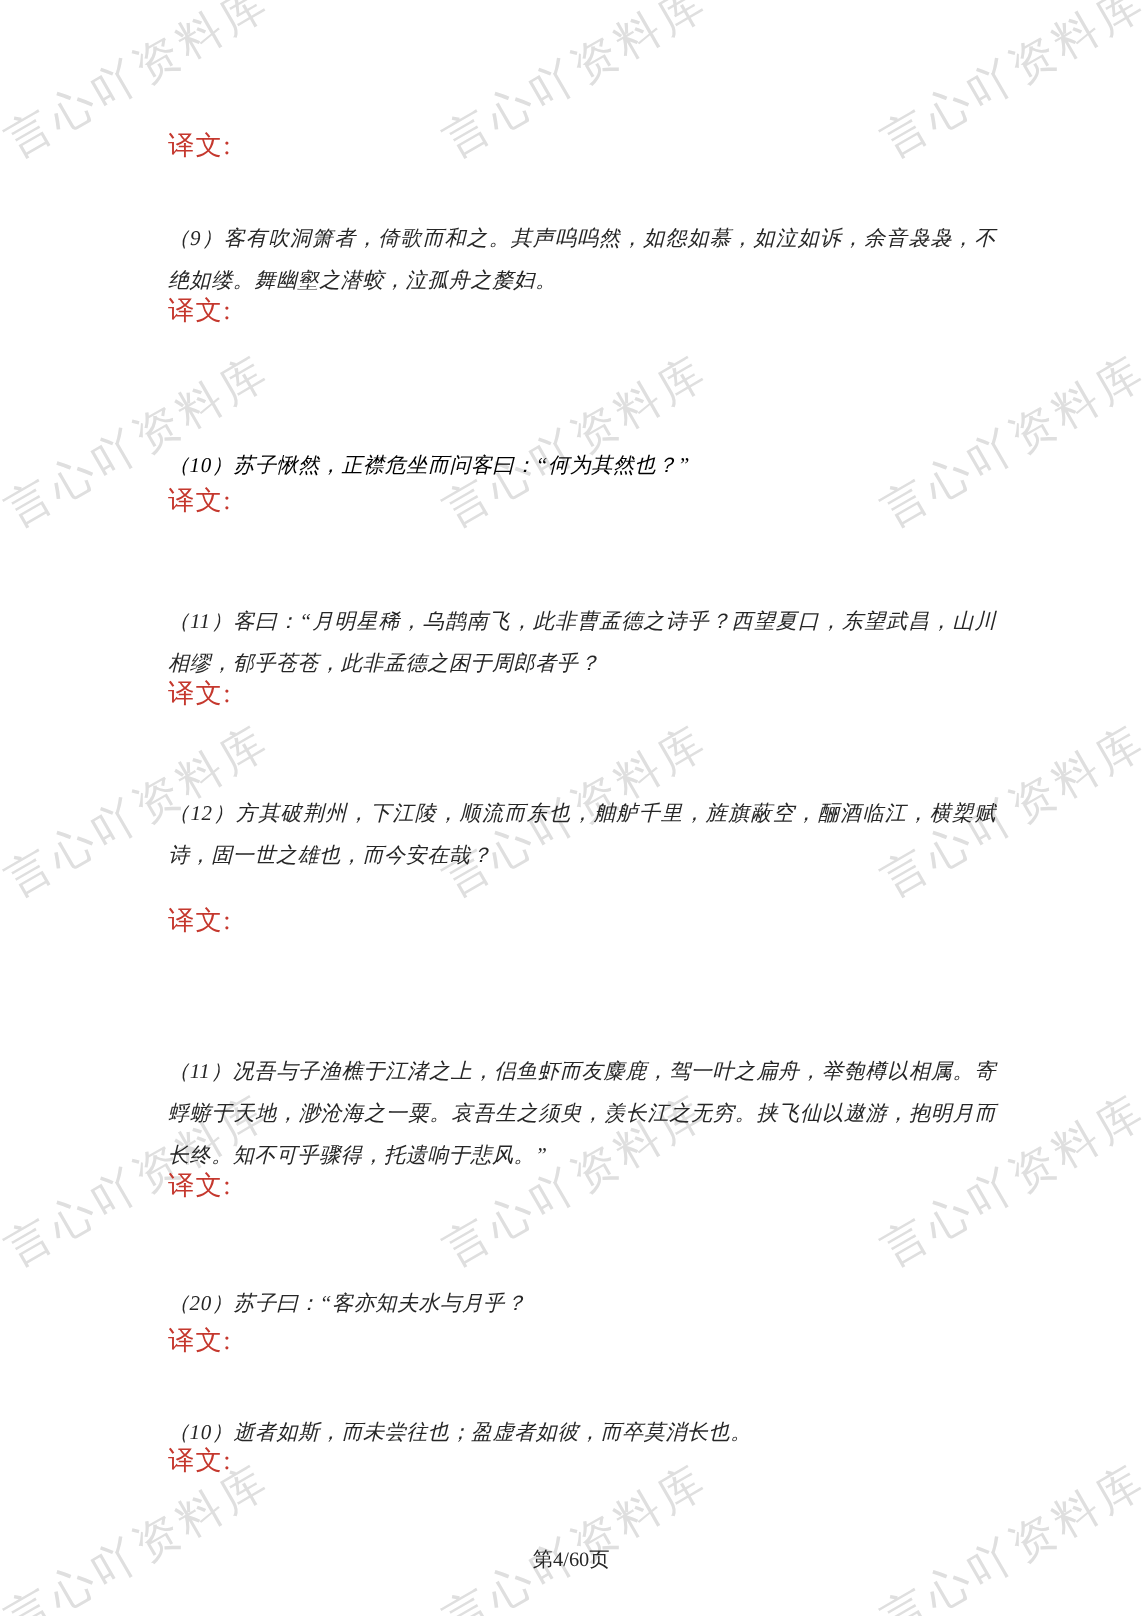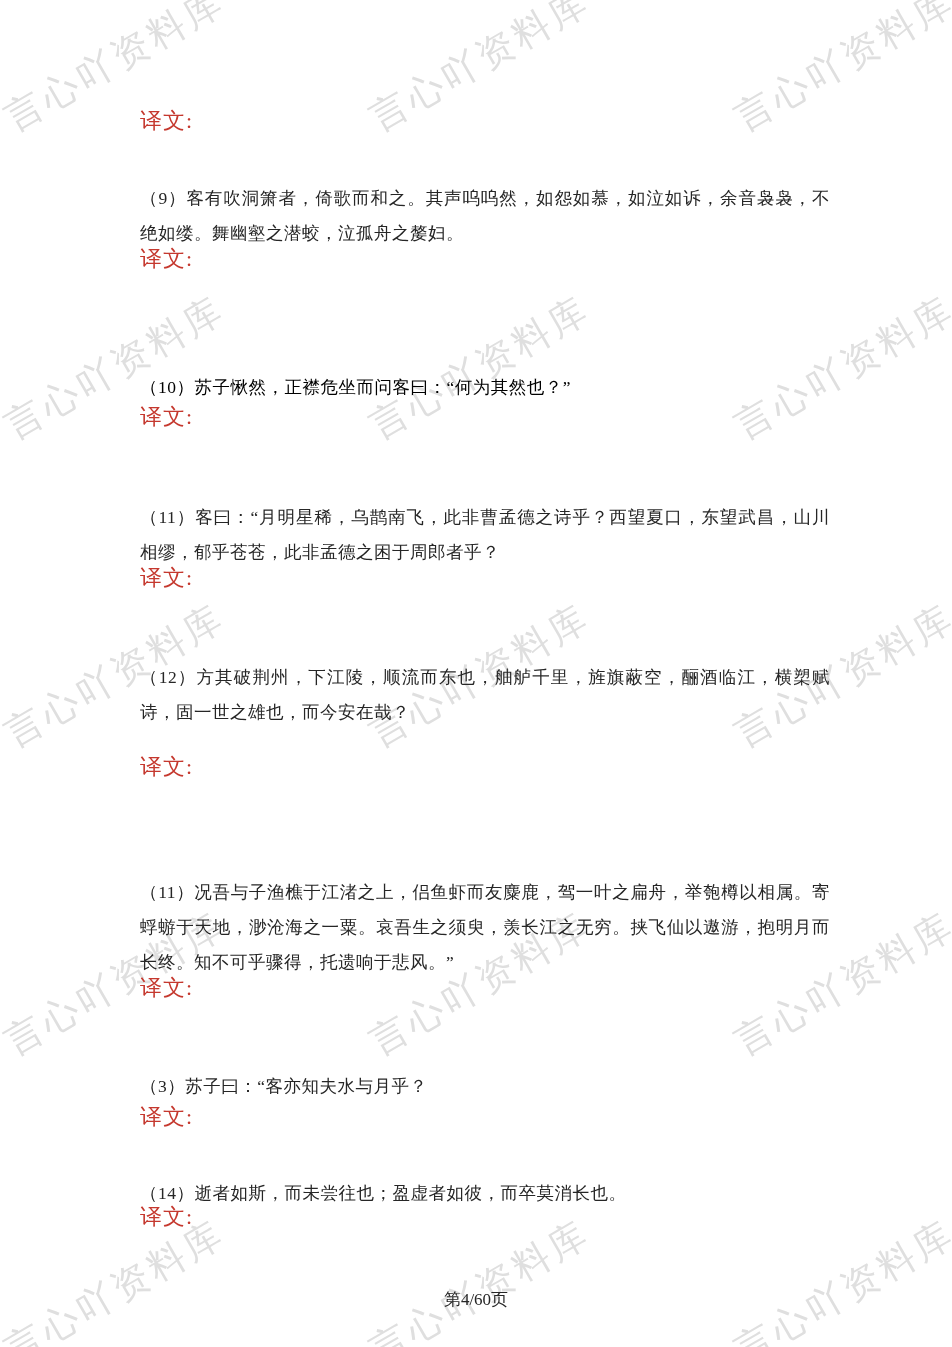--- a/index.html
+++ b/index.html
@@ -25,20 +25,21 @@
   .content { position: absolute; inset: 0; z-index: 1; }
   .para {
     position: absolute;
     left: 140px;
     width: 690px;
     font-size: 17.5px;
     line-height: 35px;
     color: #262626;
     text-align: justify;
     letter-spacing: 0.5px;
+    font-style: italic;
   }
   .label {
     position: absolute;
     left: 140px;
     font-size: 22px;
     line-height: 22px;
     color: #c5382e;
     letter-spacing: 1px;
   }
   .footer {
@@ -86,22 +87,22 @@
 
     <div class="para" style="top: 500px; color: rgb(38, 38, 38);">（11）客曰：“月明星稀，乌鹊南飞，此非曹孟德之诗乎？西望夏口，东望武昌，山川相缪，郁乎苍苍，此非孟德之困于周郎者乎？</div>
     <div class="label" style="top: 567px; color: rgb(197, 56, 46);">译文:</div>
 
     <div class="para" style="top: 660px; color: rgb(38, 38, 38);">（12）方其破荆州，下江陵，顺流而东也，舳舻千里，旌旗蔽空，酾酒临江，横槊赋诗，固一世之雄也，而今安在哉？</div>
     <div class="label" style="top: 756px; color: rgb(197, 56, 46);">译文:</div>
 
     <div class="para" style="top: 875px; color: rgb(38, 38, 38);">（11）况吾与子渔樵于江渚之上，侣鱼虾而友麋鹿，驾一叶之扁舟，举匏樽以相属。寄蜉蝣于天地，渺沧海之一粟。哀吾生之须臾，羡长江之无穷。挟飞仙以遨游，抱明月而长终。知不可乎骤得，托遗响于悲风。”</div>
     <div class="label" style="top: 977px; color: rgb(197, 56, 46);">译文:</div>
 
-    <div class="para" style="top: 1069px; color: rgb(38, 38, 38);">（3）苏子曰：“客亦知夫水与月乎？</div>
+    <div class="para" style="top: 1069px; color: rgb(38, 38, 38);">（20）苏子曰：“客亦知夫水与月乎？</div>
     <div class="label" style="top: 1106px; color: rgb(197, 56, 46);">译文:</div>
 
-    <div class="para" style="top: 1176px; color: rgb(38, 38, 38);">（14）逝者如斯，而未尝往也；盈虚者如彼，而卒莫消长也。</div>
+    <div class="para" style="top: 1176px; color: rgb(38, 38, 38);">（10）逝者如斯，而未尝往也；盈虚者如彼，而卒莫消长也。</div>
     <div class="label" style="top: 1206px; color: rgb(197, 56, 46);">译文:</div>
 
     <div class="footer" style="color: rgb(38, 38, 38);">第4/60页</div>
 
   </div>
 </div>
 
 </body></html>

